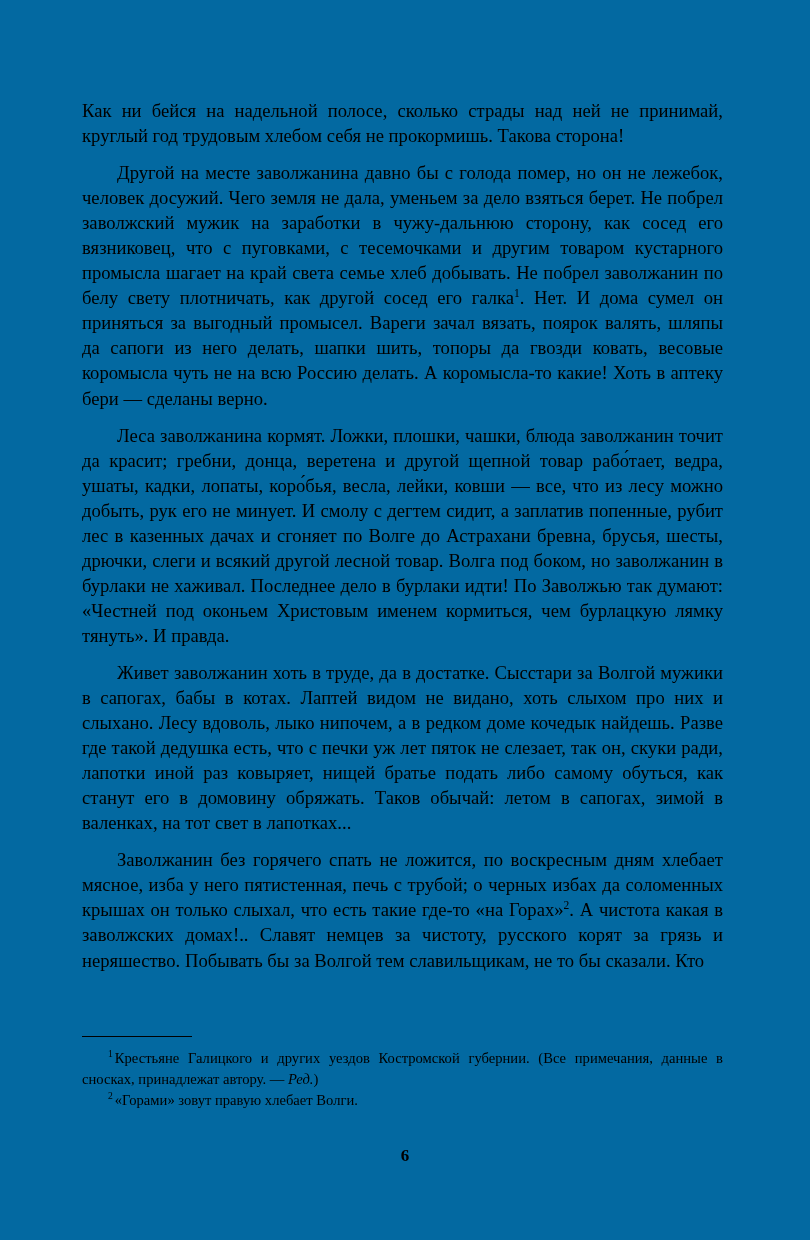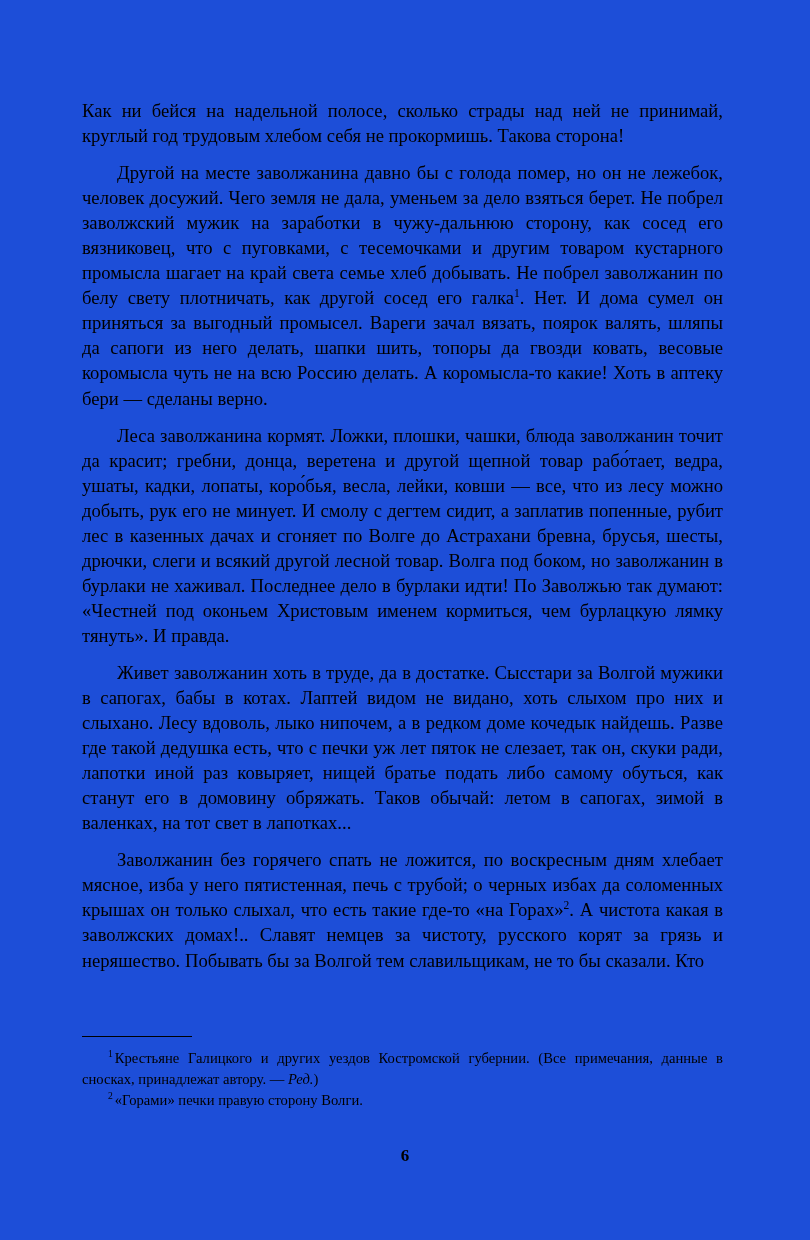--- a/index.html
+++ b/index.html
@@ -15,21 +15,21 @@
     font-family: "Liberation Serif", "DejaVu Serif", serif;
     color: #000000;
     -webkit-font-smoothing: antialiased;
   }
 
   .page {
     position: absolute;
     left: 0; top: 0;
     width: 810px;
     height: 1240px;
-    background: #1d4ed8;
+    background: #0369a1;
     overflow: hidden;
   }
 
   
   .textblock {
     position: absolute;
     left: 82px;
     top: 98px;
     width: 641px;
   }
@@ -118,18 +118,18 @@
 
     <p class="para"><span>Заволжанин без горячего спать не ложится, по воскресным дням хлебает мясное, изба у него пятистенная, печь с трубой; о черных избах да соломенных крышах он только слыхал, что есть такие где-то «на Горах»</span><sup class="fn-ref">2</sup><span>. А чистота какая в заволжских домах!.. Славят немцев за чистоту, русского корят за грязь и неряшество. Побывать бы за Волгой тем славильщикам, не то бы сказали. Кто</span></p>
 
   </div>
 
   <div class="footnotes">
     <div class="fn-rule"></div>
 
     <p class="fnote"><sup class="fnote-num">1</sup><span>Крестьяне Галицкого и других уездов Костромской губернии. (Все примечания, данные в сносках, принадлежат автору. — </span><span class="ital">Ред.</span><span>)</span></p>
 
-    <p class="fnote"><sup class="fnote-num">2</sup><span>«Горами» печки правую сторону Волги.</span></p>
+    <p class="fnote"><sup class="fnote-num">2</sup><span>«Горами» зовут правую хлебает Волги.</span></p>
   </div>
 
   <div class="pagenum">6</div>
 
 </div>
 
 </body></html>

